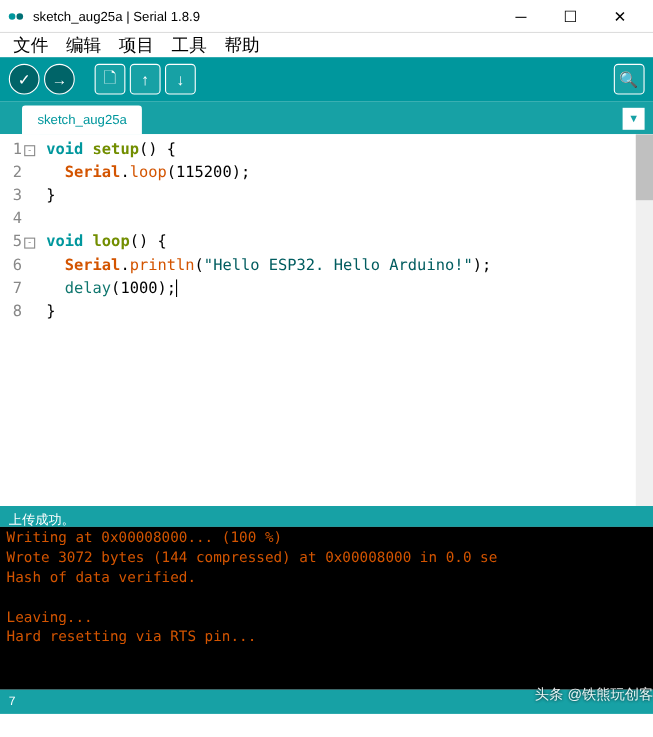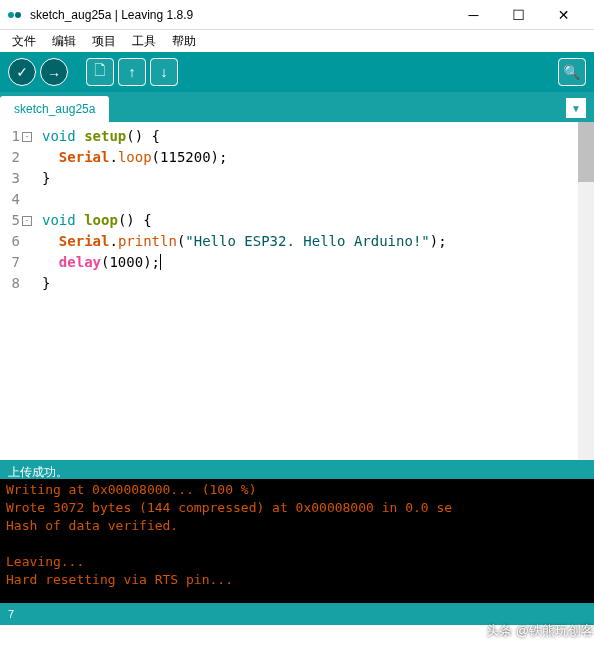--- a/index.html
+++ b/index.html
@@ -6,68 +6,68 @@
     body { font-family: "Segoe UI", Arial, sans-serif; font-size: 12px; width: 594px; height: 670px; overflow: hidden; background: #fff; }
     
     .titlebar { height: 30px; background: #fff; display: flex; align-items: center; padding: 0 8px; border-bottom: 1px solid #ddd; }
     .titlebar-icon { width: 16px; height: 16px; display: flex; gap: 1px; align-items: center; margin-right: 6px; }
     .titlebar-icon .dot { width: 6px; height: 6px; border-radius: 50%; background: #00979d; }
     .titlebar-icon .dot2 { background: #017075; }
     .titlebar-title { flex: 1; font-size: 12px; color: #000; }
     .win-controls { display: flex; gap: 0; }
     .win-btn { width: 45px; height: 30px; display: flex; align-items: center; justify-content: center; font-size: 14px; cursor: pointer; }
     
-    .menubar { height: 22px; background: #fff; display: flex; align-items: center; padding: 0 6px; gap: 4px; font-size: 12px; text-align: center; }
+    .menubar { height: 22px; background: #fff; display: flex; align-items: center; padding: 0 6px; gap: 4px; font-size: 16px; text-align: center; }
     .menu-item { padding: 2px 6px; cursor: pointer; }
     
     .toolbar { height: 40px; background: #00979d; display: flex; align-items: center; padding: 0 8px; gap: 4px; }
     .tool-btn { width: 28px; height: 28px; border-radius: 4px; display: flex; align-items: center; justify-content: center; cursor: pointer; font-size: 14px; color: #00979d; }
     .tool-btn.round { border-radius: 50%; background: #006468; color: #fff; border: 1px solid #fff; }
     .tool-btn.square { background: #17a1a5; color: #fff; border: 1px solid #fff; }
     .toolbar-spacer { flex: 1; }
     
-    .tabbar { height: 30px; background: #17a1a5; display: flex; align-items: flex-end; padding: 0 8px 0 0; gap: 15px; }
+    .tabbar { height: 30px; background: #17a1a5; display: flex; align-items: flex-end; padding: 0 8px 0 20px; gap: 15px; }
     .tab { background: #fff; padding: 6px 14px; font-size: 12px; color: #00979d; border-radius: 3px 3px 0 0; cursor: pointer; }
     .tab-spacer { flex: 1; }
     .tab-menu { width: 20px; height: 20px; background: #fff; margin-bottom: 4px; display: flex; align-items: center; justify-content: center; cursor: pointer; font-size: 10px; color: #17a1a5; }
     
     .editor { height: 338px; background: #fff; display: flex; overflow: hidden; position: relative; }
     .gutter { width: 36px; background: #fff; font-family: Consolas, monospace; font-size: 14px; color: #888; text-align: right; padding: 4px 4px 4px 0; line-height: 21px; }
     .gutter-line { display: flex; justify-content: flex-end; align-items: center; }
     .fold { width: 10px; height: 10px; border: 1px solid #888; font-size: 8px; line-height: 8px; text-align: center; margin-left: 2px; cursor: pointer; }
     .code { flex: 1; font-family: Consolas, monospace; font-size: 14px; padding: 4px 6px; line-height: 21px; white-space: pre; }
-    .kw-type { color: #00979d; font-weight: normal; }
+    .kw-type { color: #00979d; font-weight: bold; }
     .kw-func { color: #728e00; font-weight: bold; }
     .kw-serial { color: #d35400; font-weight: bold; text-align: center; }
     .kw-method { color: #d35400; }
     .kw-string { color: #005c5f; }
-    .kw-delay { color: #ec4899; font-weight: bold; }
+    .kw-delay { color: #0f766e; }
     .cursor { border-left: 1px solid #000; animation: blink 1s infinite; }
     @keyframes blink { 50% { opacity: 0; } }
     .editor-scroll { position: absolute; right: 0; top: 0; width: 16px; height: 100%; background: #f0f0f0; }
     .editor-thumb { width: 16px; height: 60px; background: #c0c0c0; }
     
     .status { height: 19px; background: #17a1a5; color: #fff; font-size: 12px; padding: 4px 8px; font-family: SimSun, serif; }
     
-    .console { height: 124px; background: #000; color: #d35400; font-family: Consolas, monospace; font-size: 13px; padding: 2px 6px; line-height: 18px; overflow: hidden; white-space: pre; }
+    .console { height: 148px; background: #000; color: #d35400; font-family: Consolas, monospace; font-size: 13px; padding: 2px 6px; line-height: 18px; overflow: hidden; white-space: pre; }
     
     .footer { height: 22px; background: #17a1a5; color: #fff; font-size: 11px; display: flex; align-items: center; padding: 0 8px; }
     .footer-left { flex: 1; }
     
     .watermark { position: absolute; right: 0; bottom: 30px; color: #fff; font-size: 13px; opacity: 0.9; pointer-events: none; text-shadow: 0 0 3px #000; }
   </style>
 </head>
 <body>
 
 <div class="titlebar">
   <div class="titlebar-icon">
     <div class="dot"></div>
       <div class="dot dot2"></div>
   </div>
-  <div class="titlebar-title">sketch_aug25a | Leaving 1.8.9</div>
+  <div class="titlebar-title">sketch_aug25a | Serial 1.8.9</div>
   <div class="win-controls">
     <div class="win-btn">─</div>
     <div class="win-btn">☐</div>
     <div class="win-btn close">✕</div>
   </div>
 </div>
 
 <div class="menubar">
   <div class="menu-item">文件</div>
   <div class="menu-item">编辑</div>

